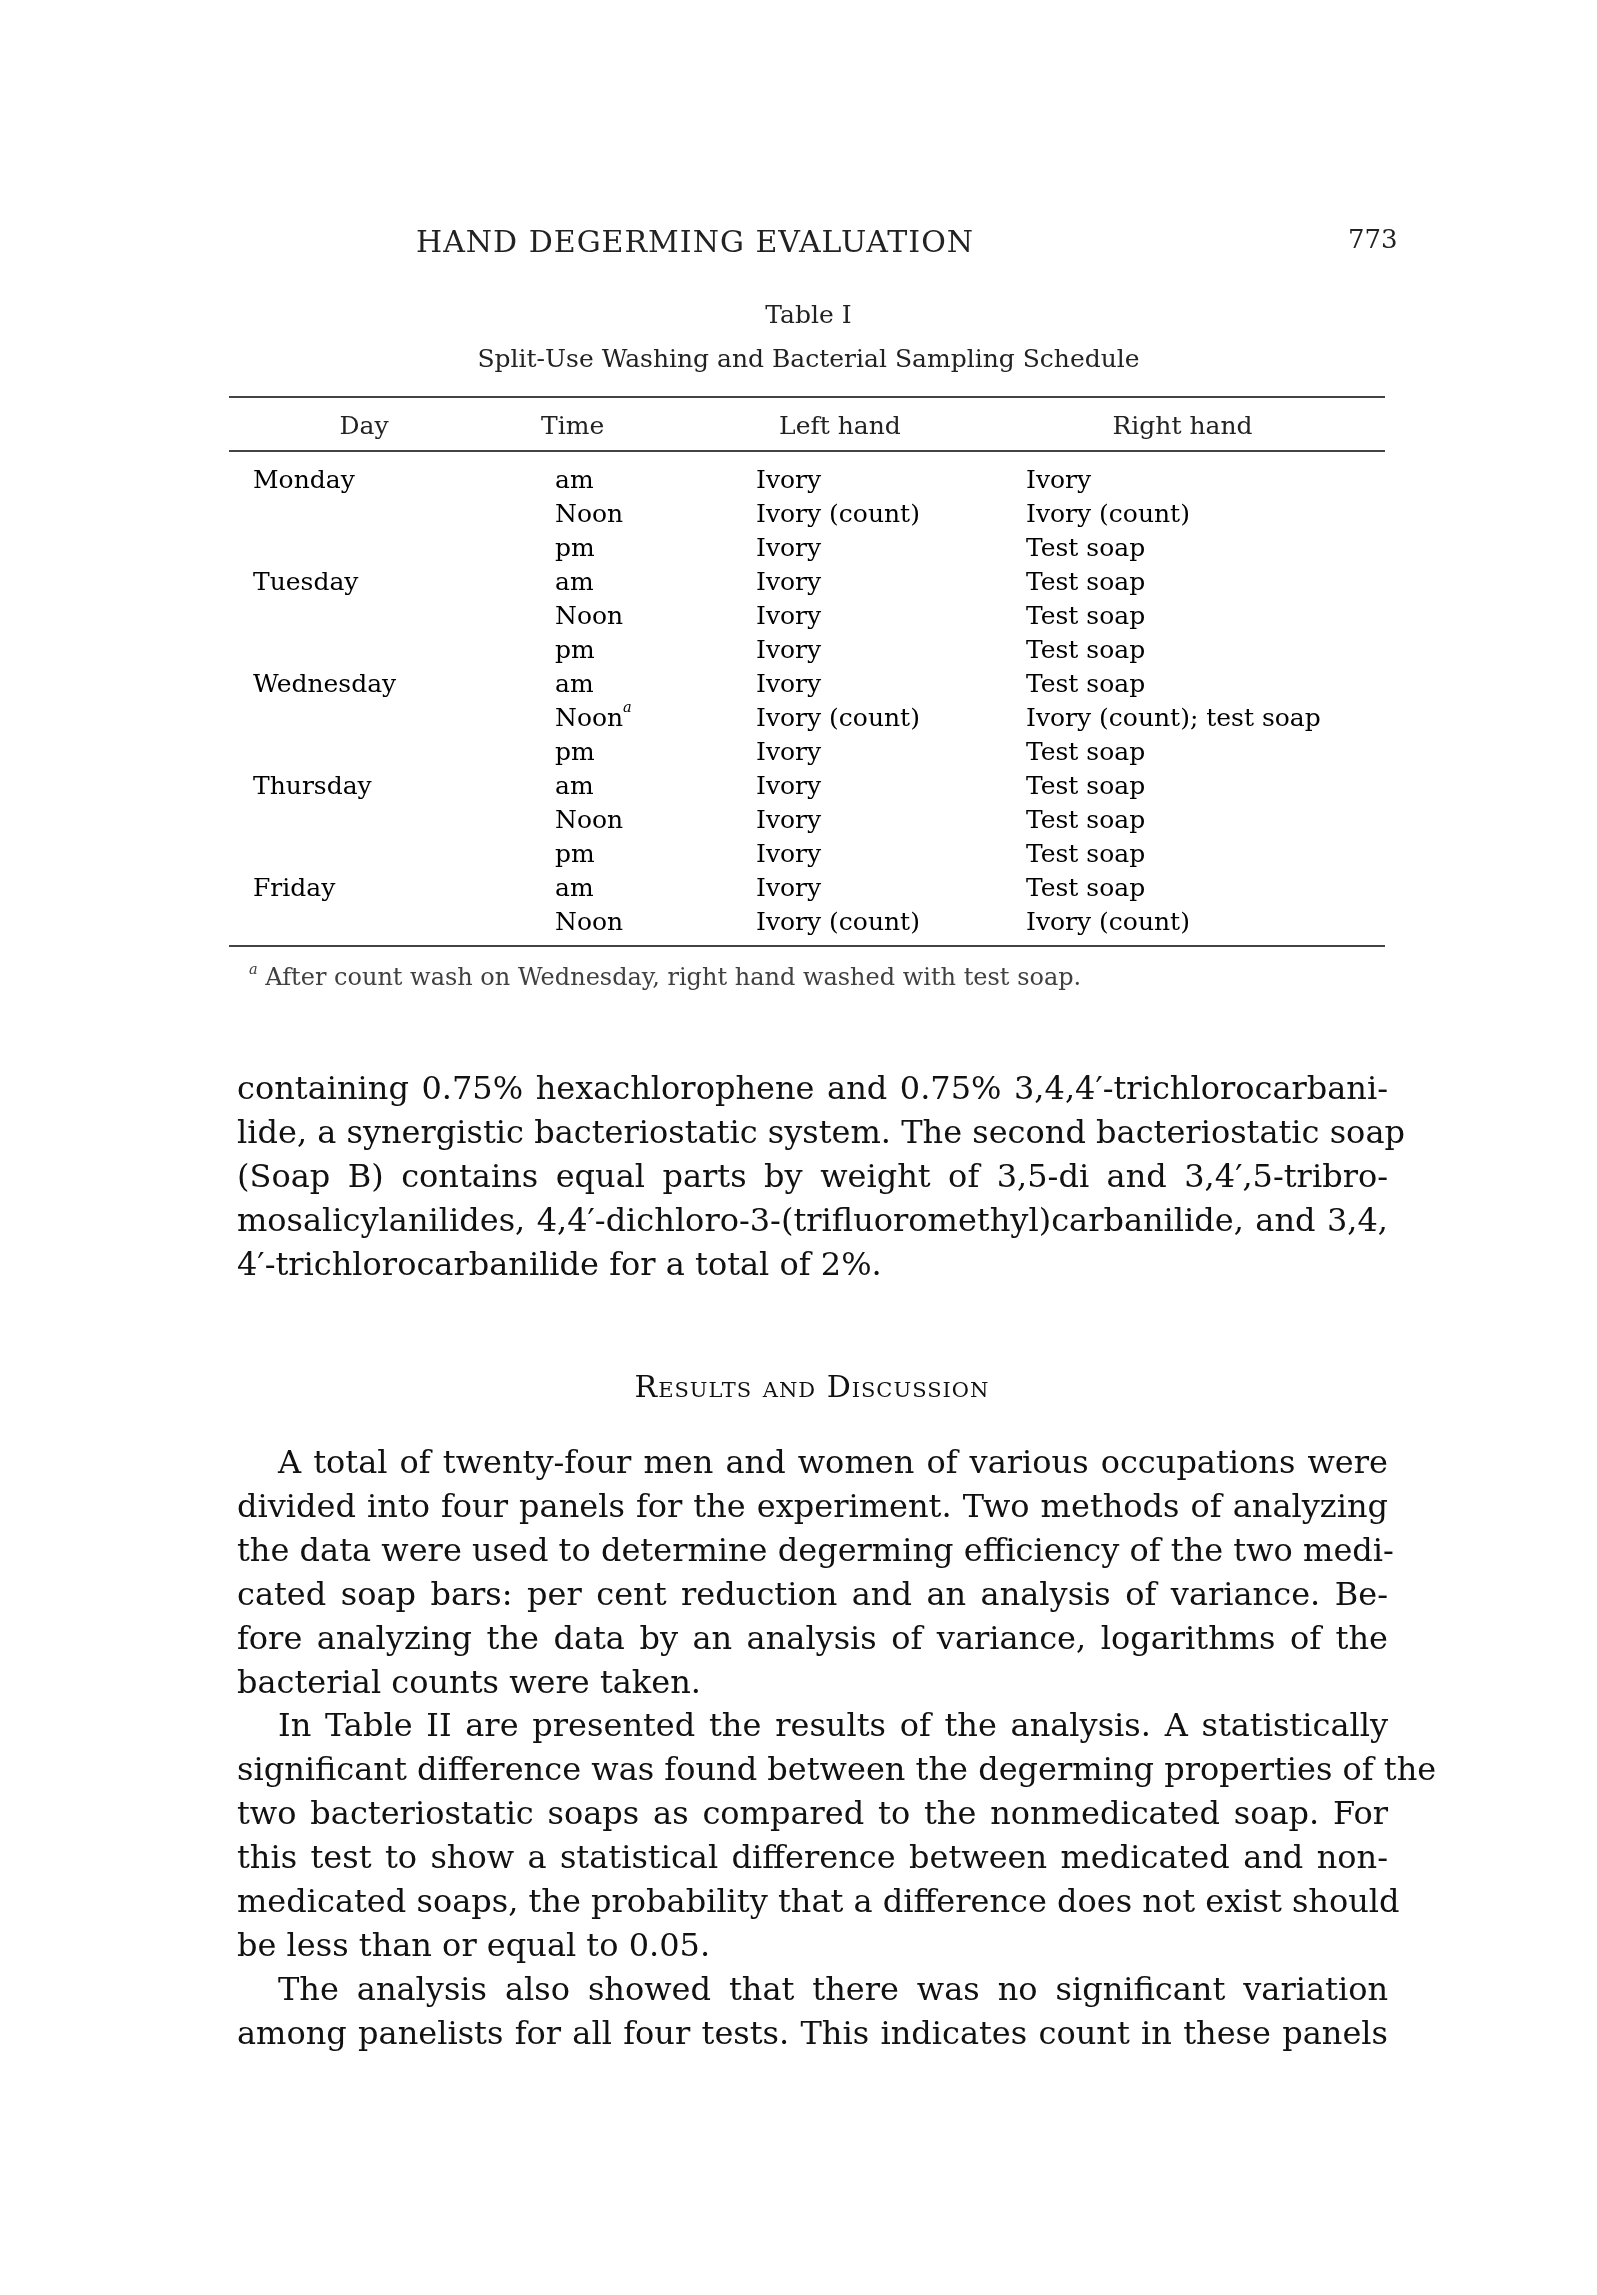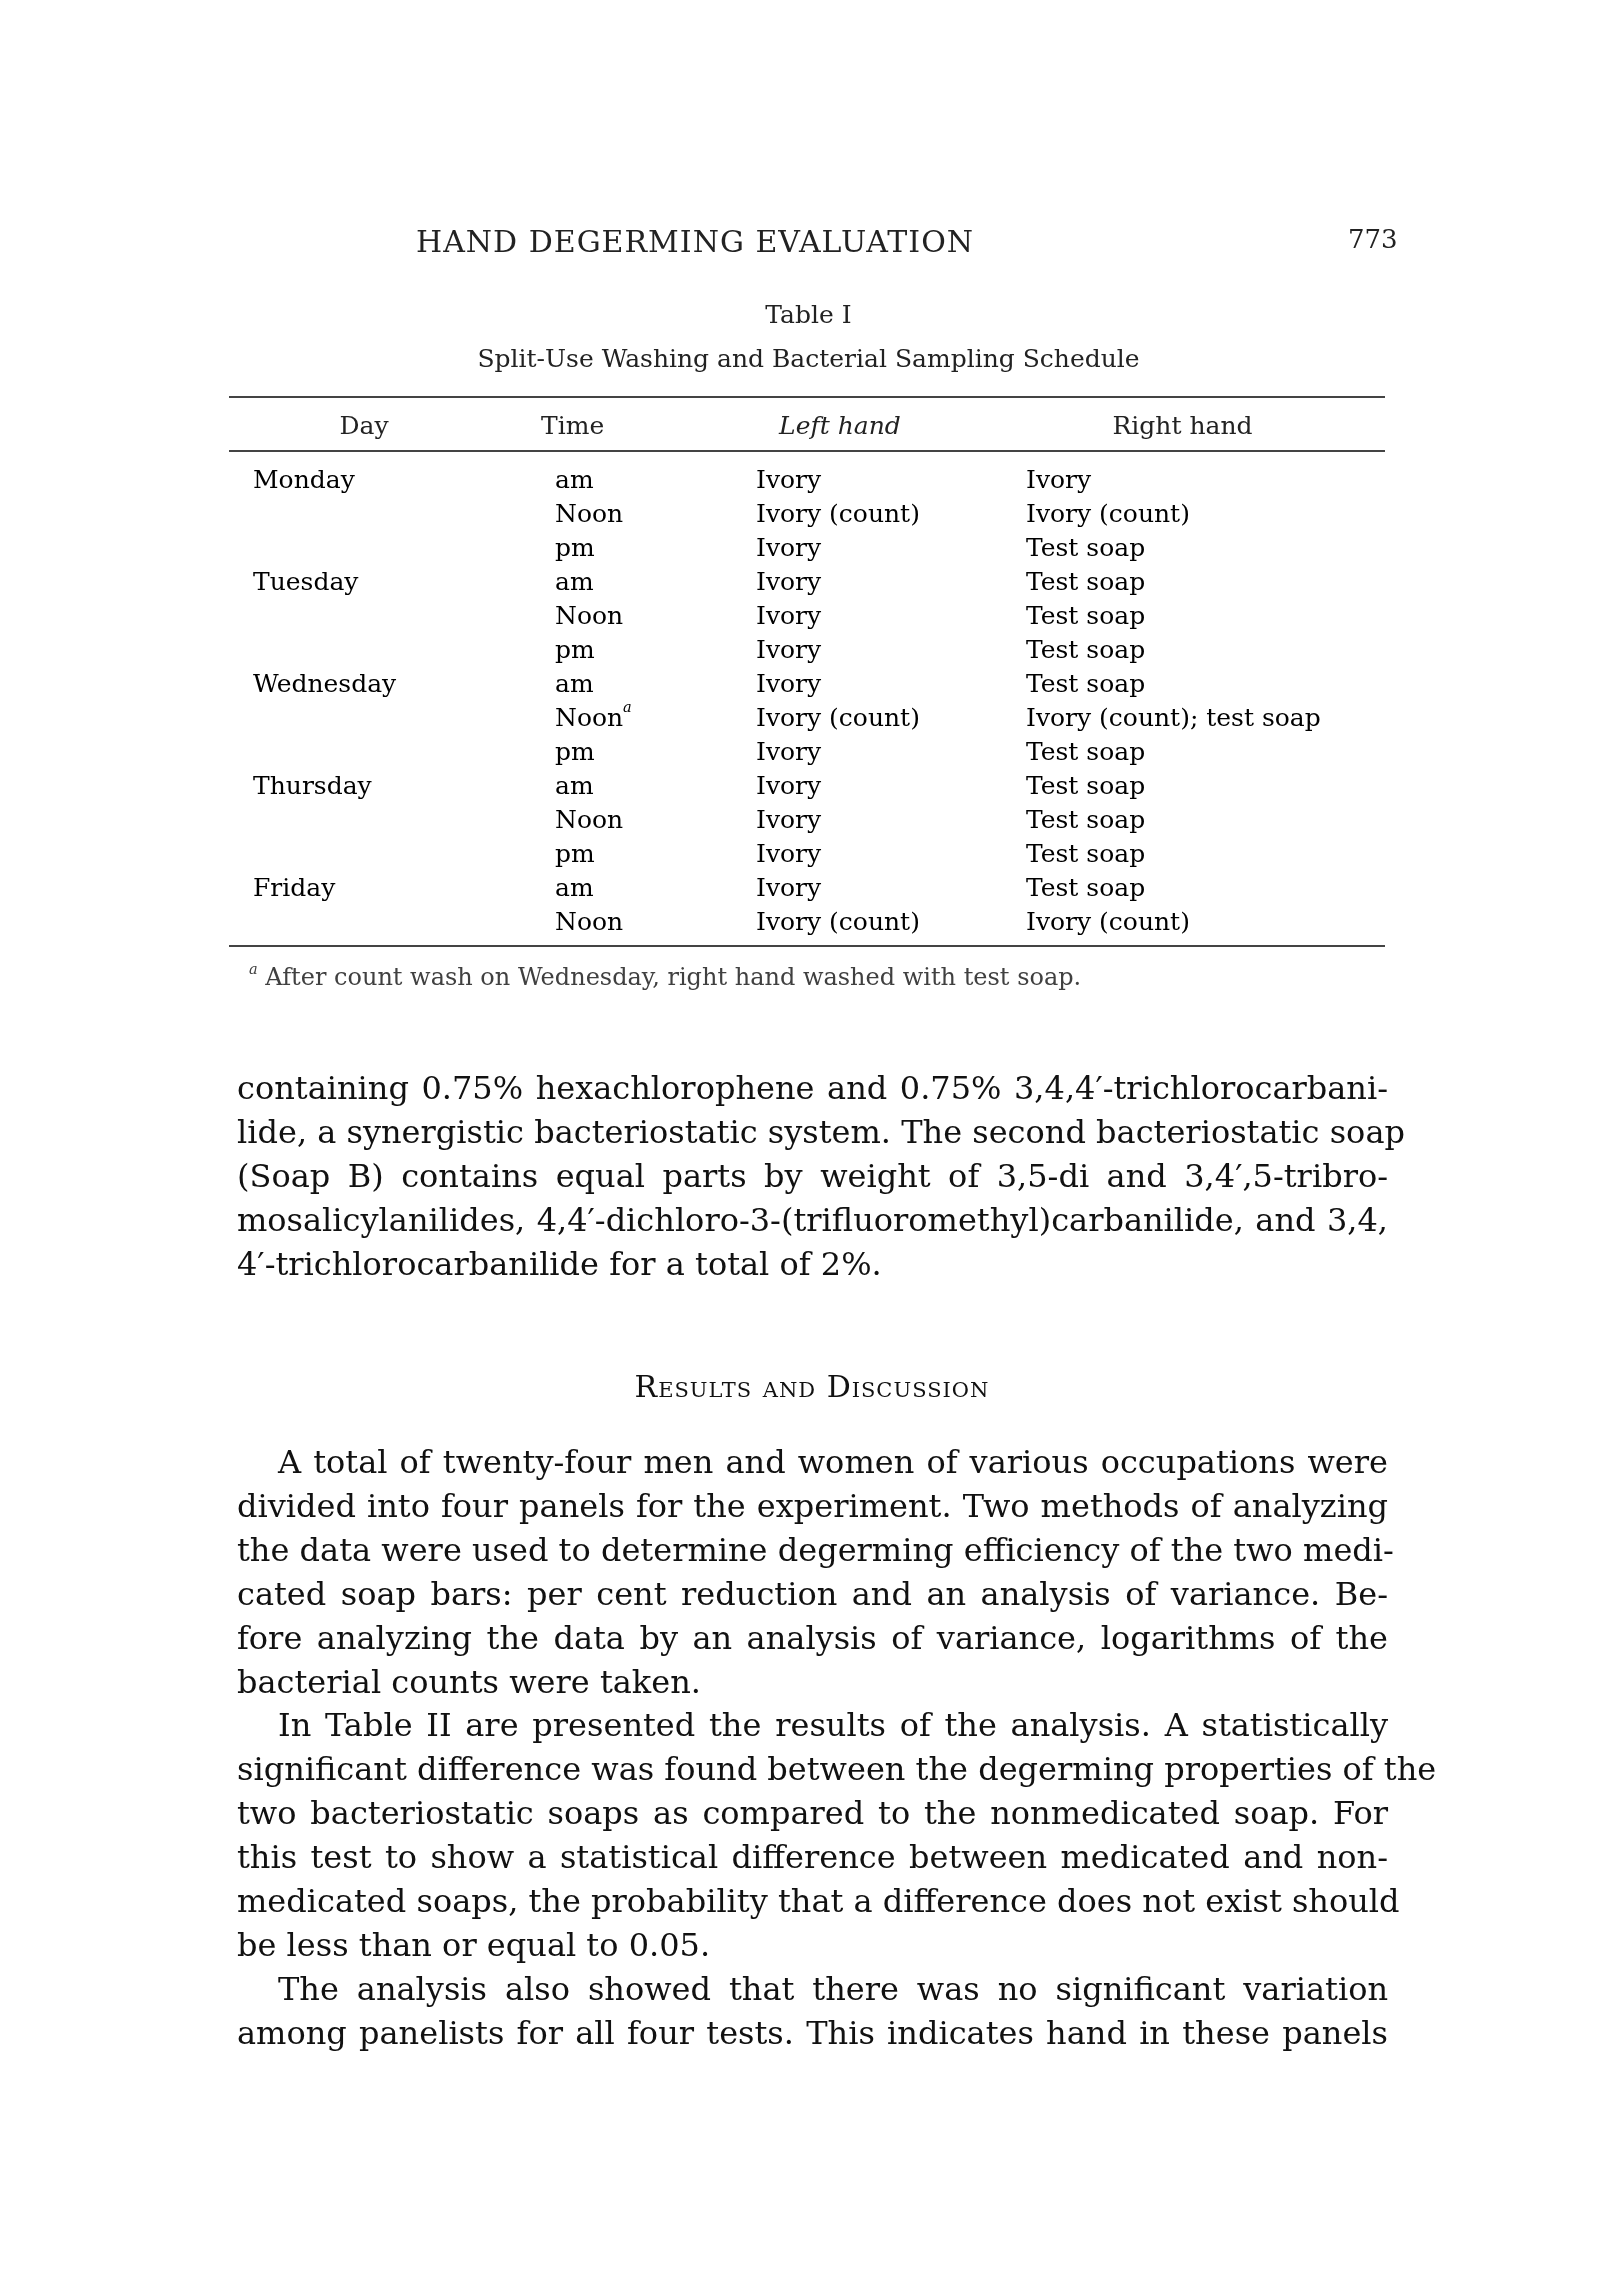--- a/index.html
+++ b/index.html
@@ -48,21 +48,21 @@
 <div class="abs table-title">Table I</div>
 <div class="abs table-subtitle">Split-Use Washing and Bacterial Sampling Schedule</div>
 
 <div class="rule top"></div>
 <div class="rule mid"></div>
 <div class="rule bottom"></div>
 
 <div>
   <div class="abs th" style="left:309px;width:110px;text-align:center;">Day</div>
   <div class="abs th" style="left:541px;width:97px;text-align:left;">Time</div>
-  <div class="abs th" style="left:753px;width:174px;text-align:center;font-style:italic;">Left hand</div>
+  <div class="abs th" style="left:753px;width:174px;text-align:center;">Left hand</div>
   <div class="abs th" style="left:1081px;width:203px;text-align:center;">Right hand</div>
 </div>
 
 <div id="table-body">
     <div>
       <div class="abs td" style="left: 253px; top: 465px;"><span>Monday</span></div>
       <div class="abs td" style="left: 555px; top: 465px;"><span>am</span></div>
       <div class="abs td" style="left: 756px; top: 465px;"><span>Ivory</span></div>
       <div class="abs td" style="left: 1026px; top: 465px;"><span>Ivory</span></div>
     </div>
@@ -174,15 +174,15 @@
   <span class="line indent">In Table II are presented the results of the analysis. A statistically</span>
   <span class="line">significant difference was found between the degerming properties of the</span>
   <span class="line">two bacteriostatic soaps as compared to the nonmedicated soap. For</span>
   <span class="line">this test to show a statistical difference between medicated and non-</span>
   <span class="line">medicated soaps, the probability that a difference does not exist should</span>
   <span class="line last">be less than or equal to 0.05.</span>
 </div>
 
 <div class="para-block" style="top:1967px;">
   <span class="line indent">The analysis also showed that there was no significant variation</span>
-  <span class="line">among panelists for all four tests. This indicates hand in these panels</span>
+  <span class="line">among panelists for all four tests. This indicates count in these panels</span>
 </div>
 
 
 </body></html>

